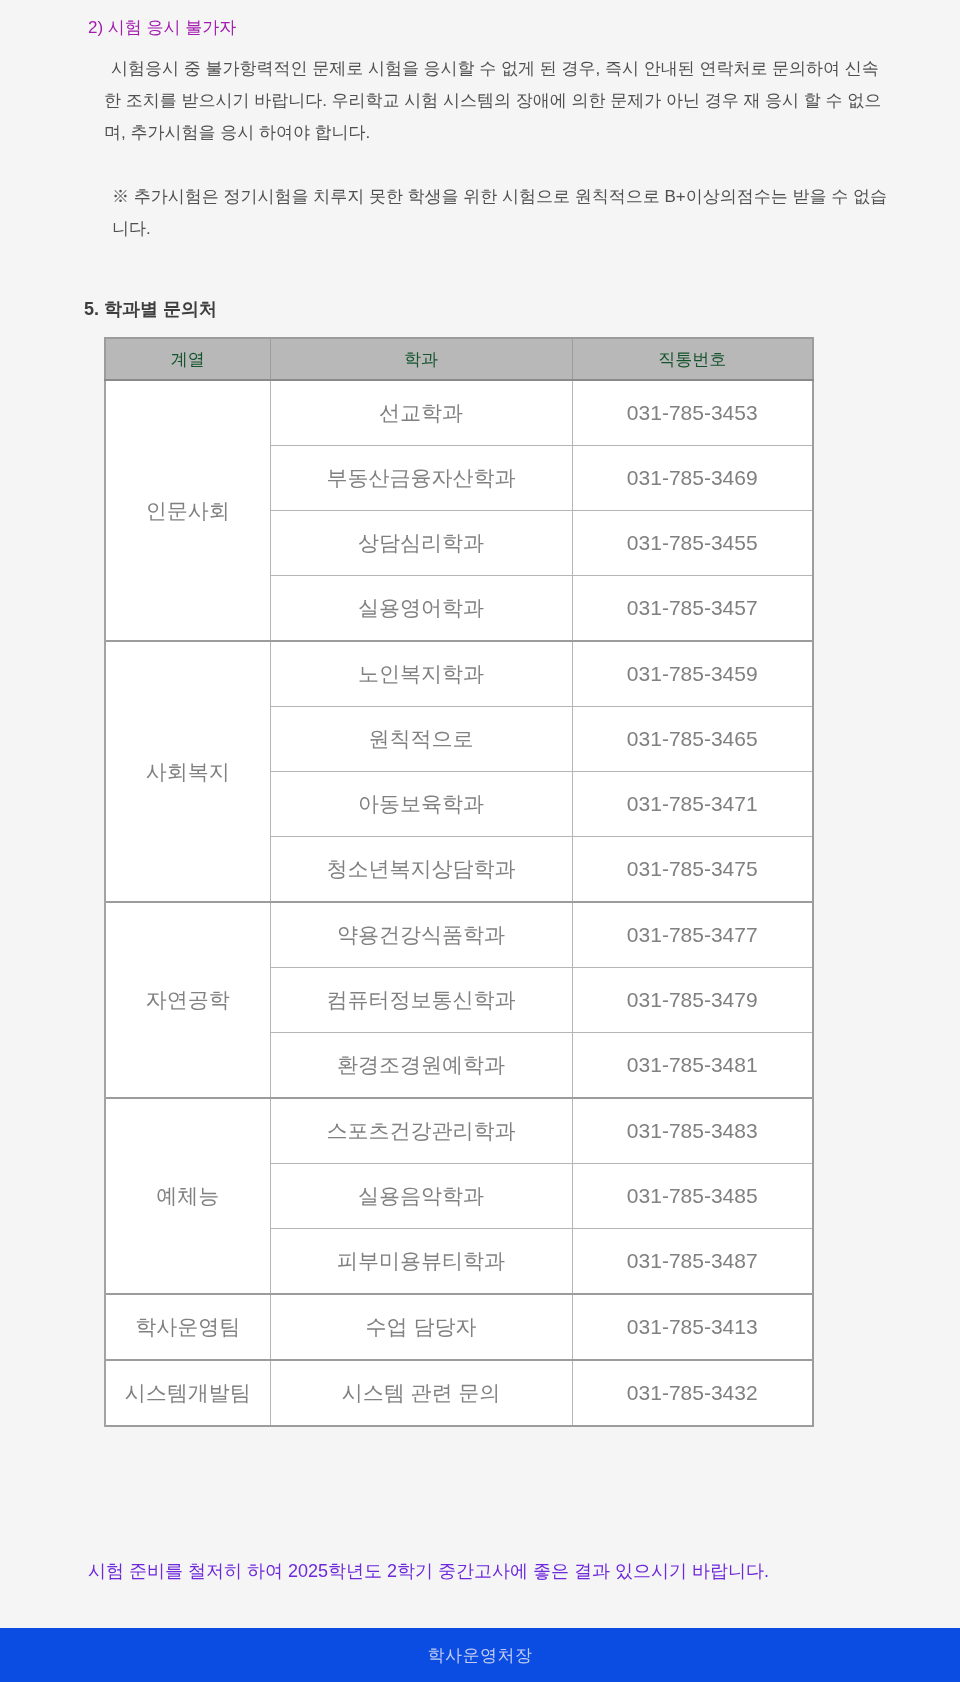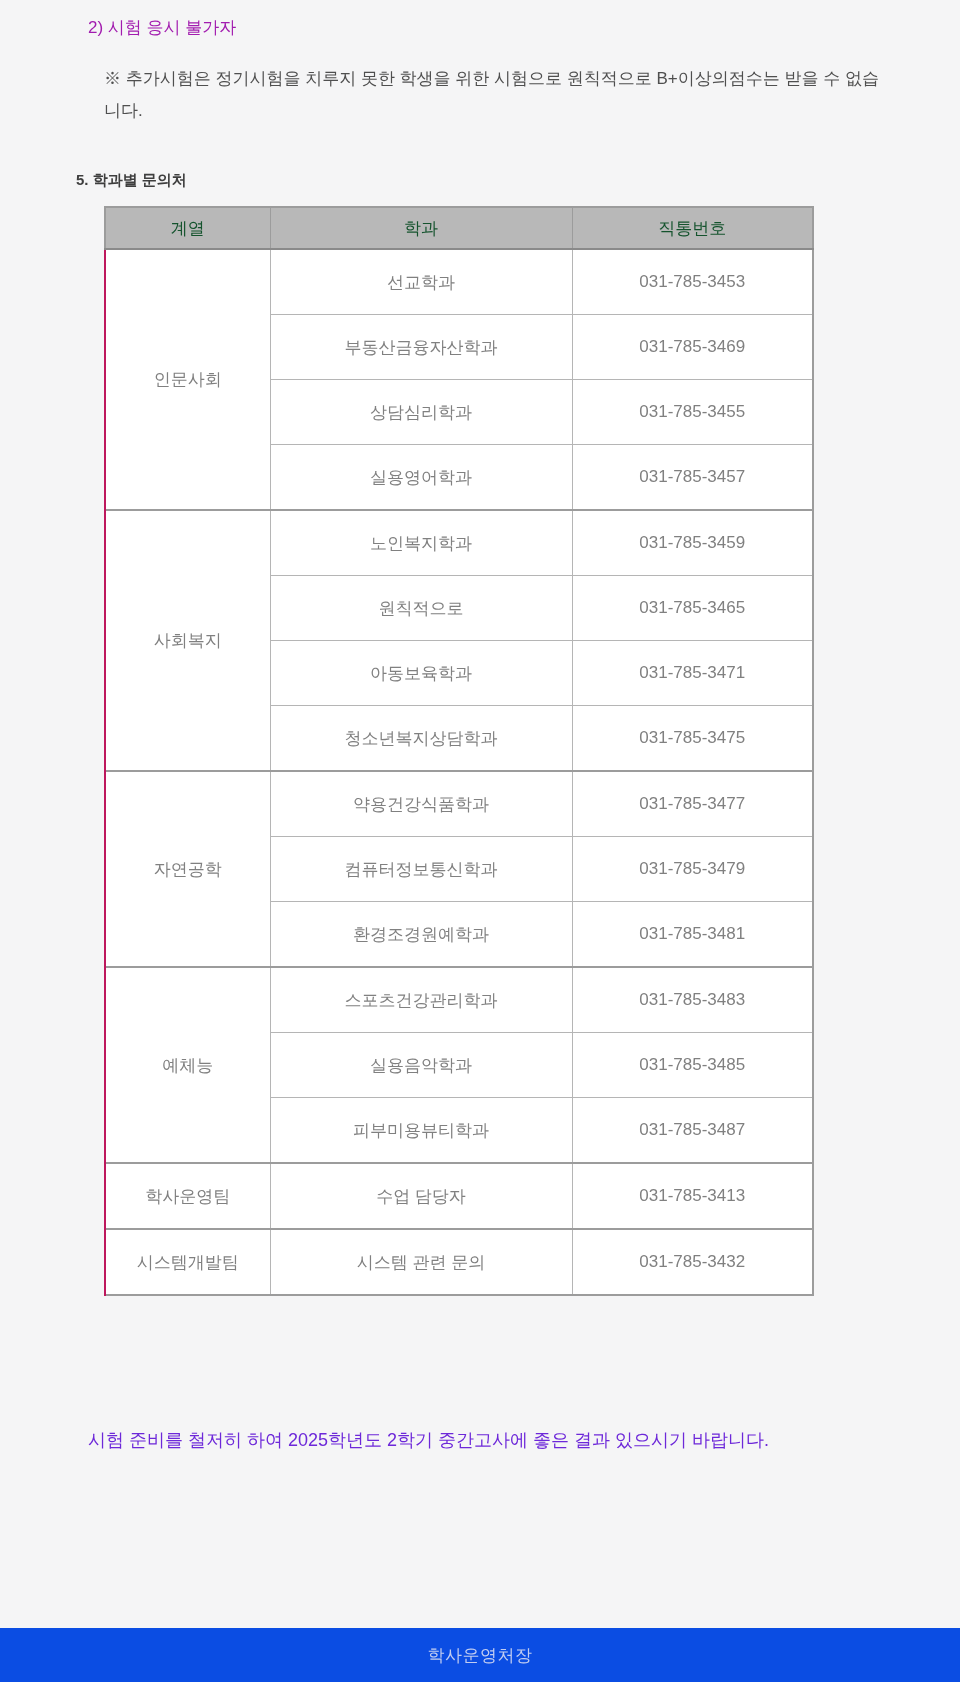--- a/index.html
+++ b/index.html
@@ -25,32 +25,32 @@
     margin: 0;
     padding: 14px 0 0 104px;
     width: 778px;
     font-size: 17px;
     line-height: 32px;
     color: #4f4f4f;
     word-break: break-all;
     text-indent: 7px;
   }
   .section2-note {
-    margin: 0;
+    margin: 8px;
     padding: 24px 0 0 104px;
     width: 778px;
     font-size: 17px;
     line-height: 32px;
     color: #4f4f4f;
     word-break: break-all;
   }
   .section5-heading {
-    margin: 4px;
+    margin: 12px;
     padding: 40px 0 0 72px;
-    font-size: 15px;
+    font-size: 18px;
     font-weight: 700;
     color: #3e3e3e;
   }
   .contact-table {
     margin: 16px 0 0 104px;
     width: 708px;
     border-collapse: collapse;
     border: 2px solid #9c9c9c;
     background: #ffffff;
     table-layout: fixed;
@@ -62,28 +62,28 @@
     border-bottom: 2px solid #8a8a8a;
     font-size: 17px;
     font-weight: 400;
     color: #14532d;
     text-align: center;
     vertical-align: middle;
   }
   .contact-table td {
     height: 62px;
     border: 1px solid #b5b5b5;
-    font-size: 17px;
+    font-size: 21px;
     color: #808080;
     text-align: center;
     vertical-align: middle;
     background: #ffffff;
   }
   .contact-table td.category-cell {
-    border-left: 2px solid #be185d;
+    border-left: 2px solid #a3a3a3;
   }
   .contact-table td.phone-cell {
     border-right: 2px solid #9c9c9c;
   }
   .contact-table tr.group-start td {
     border-top: 2px solid #9c9c9c;
   }
   .closing-message {
     margin: 0;
     padding: 132px 0 0 88px;
@@ -107,20 +107,21 @@
     letter-spacing: 0.5px;
   }
 </style>
 </head>
 <body>
 
 <div>
 
   <p class="section2-heading">2) 시험 응시 불가자</p>
 
+  <p class="section2-paragraph">시험응시 중 불가항력적인 문제로 시험을 응시할 수 없게 된 경우, 즉시 안내된 연락처로 문의하여 신속한 조치를 받으시기 바랍니다. 우리학교 시험 시스템의 장애에 의한 문제가 아닌 경우 재 응시 할 수 없으며, 추가시험을 응시 하여야 합니다.</p>
 
   <p class="section2-note">※ 추가시험은 정기시험을 치루지 못한 학생을 위한 시험으로 원칙적으로 B+이상의점수는 받을 수 없습니다.</p>
 
   <p class="section5-heading">5. 학과별 문의처</p>
 
   <table class="contact-table">
     <colgroup>
       <col style="width:165px">
       <col style="width:302px">
       <col style="width:241px">

